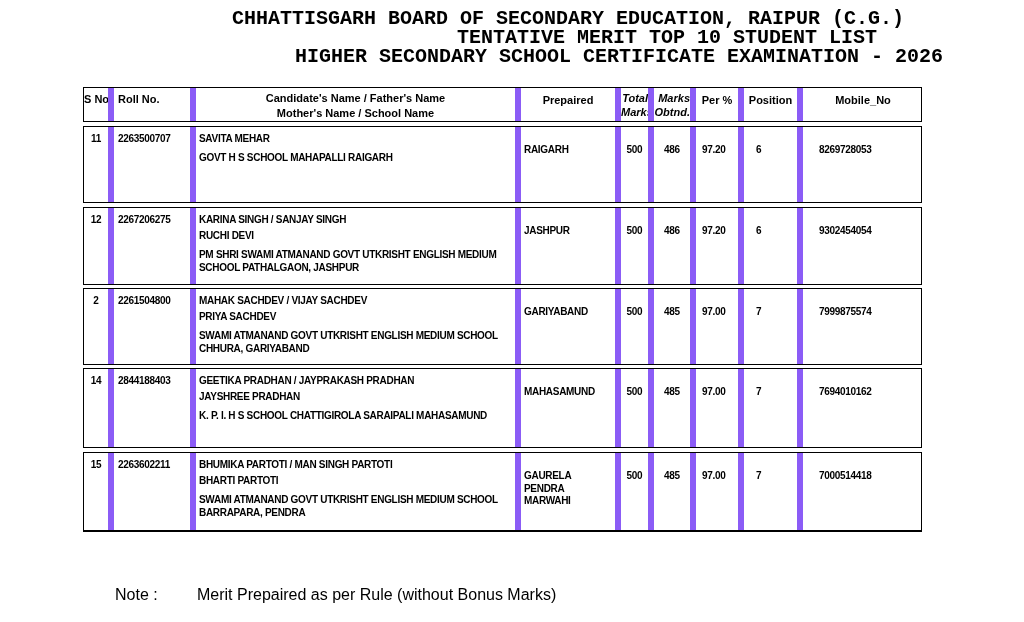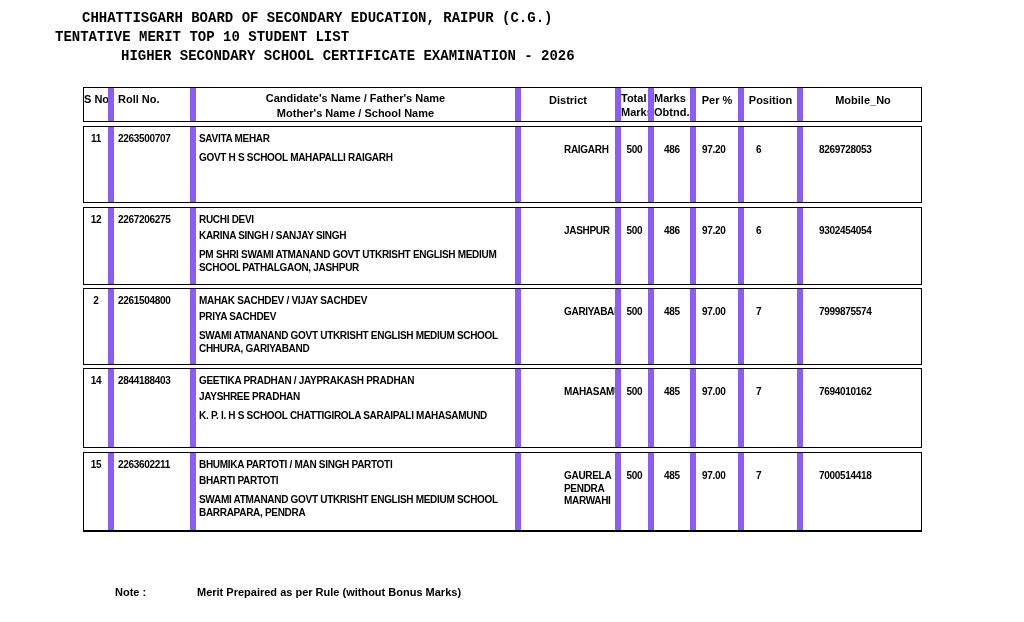--- a/index.html
+++ b/index.html
@@ -2,61 +2,61 @@
 <html><head>
 <meta charset="utf-8">
 <style>
   html,body{margin:0;padding:0;background:#fff;}
   .page{
     position:relative;width:1024px;height:622px;background:#ffffff;
     font-family:"Liberation Sans", sans-serif;color:#000;overflow:hidden;
   }
   
   .titles{
-    position:absolute;left:100px;top:9px;width:839px;
+    position:absolute;left:83px;top:9px;width:839px;
     font-family:"Liberation Mono", monospace;font-weight:bold;
-    font-size:14px;line-height:19px;text-align:left;white-space:nowrap;
+    font-size:20px;line-height:19px;text-align:right;white-space:nowrap;
   }
   .titles .t1{position:relative;left:-18px;}
   .titles .t2{position:relative;left:-45px;}
   .titles .t3{position:relative;left:21px;}
   
   .tablewrap{position:absolute;left:83px;top:87px;width:839px;}
   .gridrow{
     display:grid;
     grid-template-columns:30px 82px 325px 100px 33px 42px 48px 59px 120px;
     border:1px solid #000;box-sizing:border-box;background:#fff;
   }
   .gridrow > div{border-right:6px solid #8b5cf6;box-sizing:border-box;overflow:hidden;}
   .gridrow > div:last-child{border-right:none;}
   .thead{height:35px;font-size:11px;font-weight:bold;}
   .thead .hc{text-align:center;padding-top:6px;}
-  .thead .h2l{padding-top:3px;line-height:14px;text-align:left;}
+  .thead .h2l{padding-top:3px;line-height:14px;text-align:right;font-style:italic;}
   .thead .h-sno{text-align:center;padding-top:5px;white-space:nowrap;}
   .thead .h-roll{padding-left:4px;padding-top:5px;}
   .thead .h-name{padding-top:3px;line-height:15px;text-align:center;}
   .row{font-size:10px;font-weight:bold;letter-spacing:-0.3px;}
   .r1{height:77px;margin-top:4px;}
   .r2{height:78px;margin-top:4px;}
   .r3{height:77px;margin-top:3px;}
   .r4{height:80px;margin-top:3px;}
   .r5{height:80px;margin-top:4px;border-bottom-width:2px;}
   .c-sno{text-align:center;padding-top:6px;}
   .c-roll{padding-left:4px;padding-top:6px;}
   .c-name{padding:4px 3px 0 3px;}
   .c-name .nm{line-height:16px;white-space:nowrap;}
   .c-name .school{margin-top:5px;line-height:12.5px;}
-  .c-district{padding:17px 3px 0 3px;line-height:12.5px;margin-left:40px;}
+  .c-district{padding:17px 3px 0 3px;line-height:12.5px;}
   .c-total{text-align:center;padding-top:17px;}
   .c-obtnd{text-align:center;padding-top:17px;}
   .c-per{padding-left:6px;padding-top:17px;}
   .c-pos{padding-left:12px;padding-top:17px;}
   .c-mobile{padding-left:16px;padding-top:17px;}
   
-  .note{position:absolute;top:586px;left:0;width:964px;height:20px;font-size:11px;font-weight:bold;}
+  .note{position:absolute;top:586px;left:0;width:964px;height:20px;font-size:16px;font-weight:normal;}
   .note .nlabel{position:absolute;left:115px;}
   .note .ntext{position:absolute;left:197px;}
 </style>
 </head>
 <body>
 
 <div class="page">
 
   <div class="titles">
     <div class="t1">CHHATTISGARH BOARD OF SECONDARY EDUCATION, RAIPUR (C.G.)</div>
@@ -66,21 +66,21 @@
 
   <div class="tablewrap">
 
     <div class="gridrow thead">
       <div class="h-sno">S No.</div>
       <div class="h-roll">Roll No.</div>
       <div class="h-name">
         <div>Candidate's Name / Father's Name</div>
         <div>Mother's Name / School Name</div>
       </div>
-      <div class="hc">District</div>
+      <div class="hc">Prepaired</div>
       <div class="h2l">
         <div>Total</div>
         <div>Marks</div>
       </div>
       <div class="h2l">
         <div>Marks</div>
         <div>Obtnd.</div>
       </div>
       <div class="hc">Per %</div>
       <div class="hc">Position</div>
@@ -99,22 +99,22 @@
       <div class="c-obtnd">486</div>
       <div class="c-per">97.20</div>
       <div class="c-pos">6</div>
       <div class="c-mobile">8269728053</div>
     </div>
 
     <div class="gridrow row r2">
       <div class="c-sno">12</div>
       <div class="c-roll">2267206275</div>
       <div class="c-name">
+        <div class="nm">KARINA SINGH / SANJAY SINGH</div>
         <div class="nm">RUCHI DEVI</div>
-        <div class="nm">KARINA SINGH / SANJAY SINGH</div>
         <div class="school">PM SHRI SWAMI ATMANAND GOVT UTKRISHT ENGLISH MEDIUM SCHOOL PATHALGAON, JASHPUR</div>
       </div>
       <div class="c-district">JASHPUR</div>
       <div class="c-total">500</div>
       <div class="c-obtnd">486</div>
       <div class="c-per">97.20</div>
       <div class="c-pos">6</div>
       <div class="c-mobile">9302454054</div>
     </div>
 

